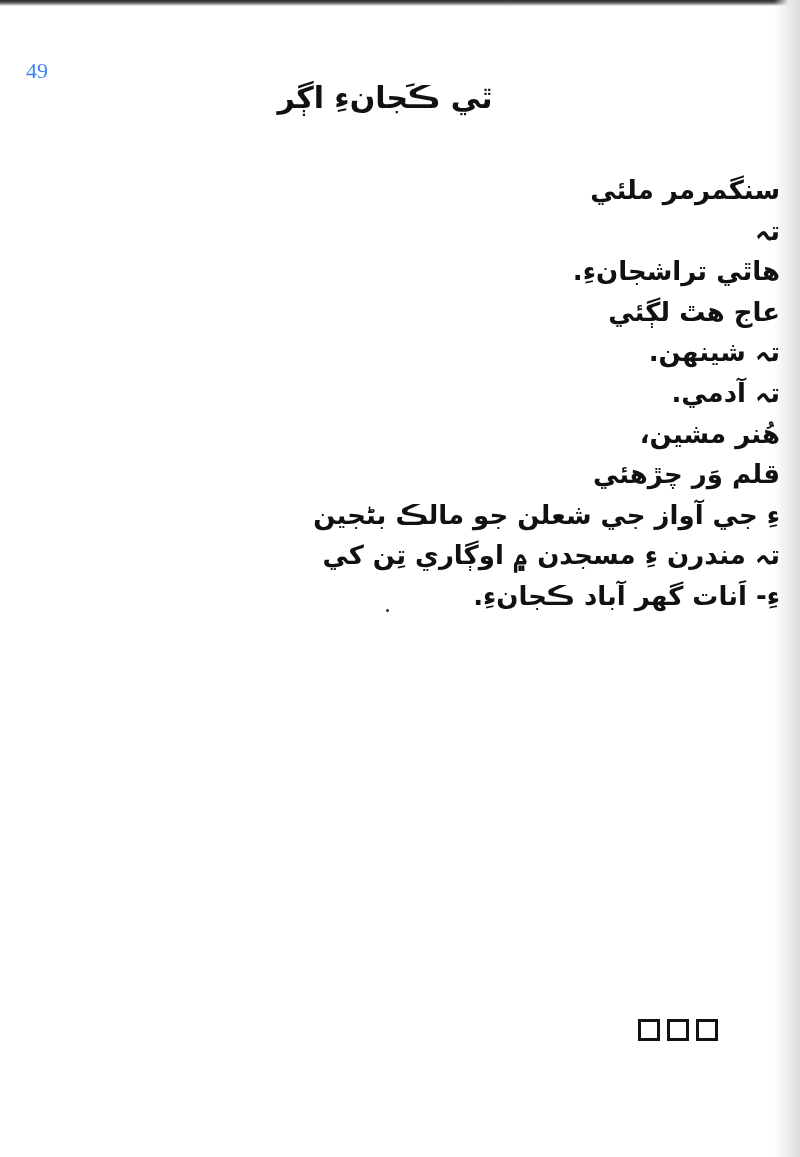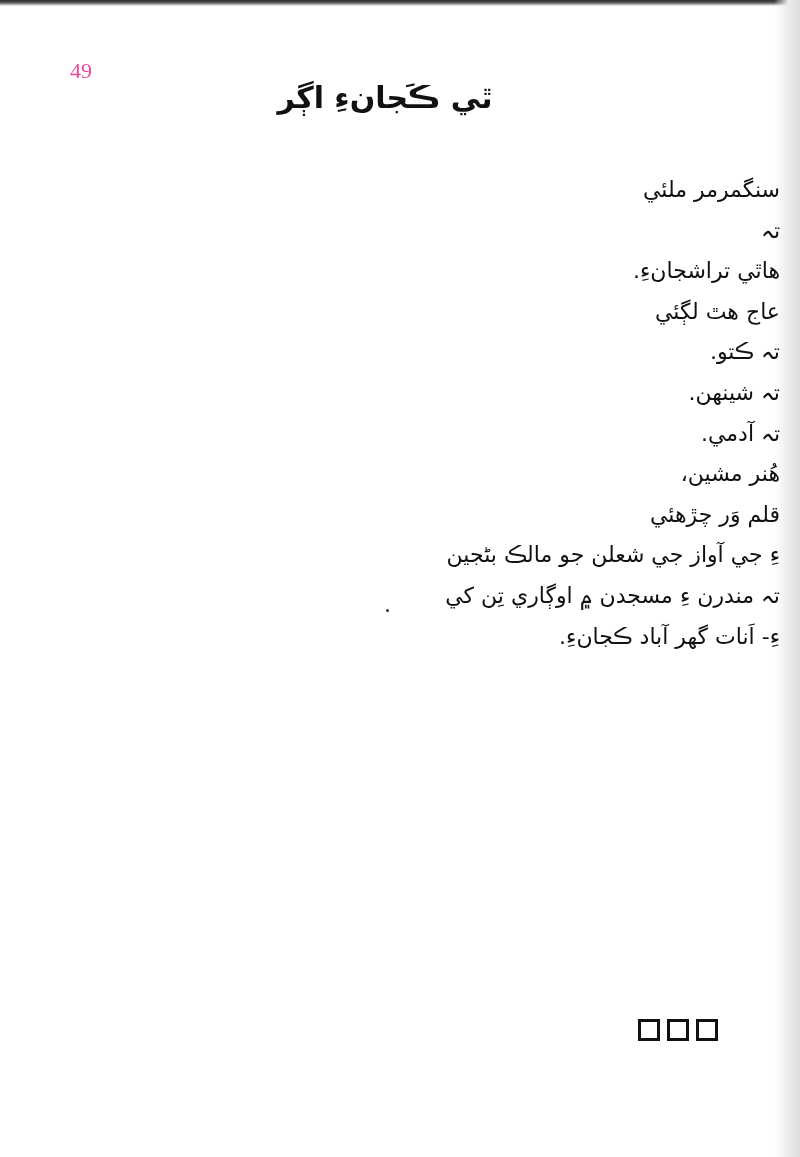--- a/index.html
+++ b/index.html
@@ -25,44 +25,43 @@
     position: absolute;
     right: 0; top: 0;
     width: 26px; height: 1157px;
     background: linear-gradient(to right, rgba(255,255,255,0) 0%, #ececec 55%, #dcdcdc 100%);
   }
   .page-number {
     position: absolute;
     left: 26px; top: 58px;
     font-family: "Liberation Serif", serif;
     font-size: 22px;
-    color: #ec4899;
-    margin-left: 44px;
+    color: #3b82f6;
   }
   .title {
     position: absolute;
     left: 250px; top: 76px;
     width: 270px;
     text-align: center;
     direction: rtl;
     font-size: 30px;
     font-weight: bold;
     line-height: 44px;
   }
   .poem {
     position: absolute;
     right: 20px;
     top: 170px;
     width: 560px;
     direction: rtl;
     text-align: right;
   }
   .poem-line {
-    font-size: 22px;
-    font-weight: normal;
+    font-size: 26px;
+    font-weight: bold;
     height: 40.6px;
     line-height: 40.6px;
     white-space: nowrap;
   }
   .end-marks {
     position: absolute;
     left: 638px; top: 1019px;
     display: flex;
     gap: 7px;
   }
@@ -87,21 +86,20 @@
 
 <div class="page-number">49</div>
 
 <div class="title">ٿي ڪَجانءِ اڳر</div>
 
 <div class="poem">
   <div class="poem-line">سنگمرمر ملئي</div>
   <div class="poem-line">تہ</div>
   <div class="poem-line">هاٿي تراشجانءِ.</div>
   <div class="poem-line">عاج هٿ لڳئي</div>
-  <div class="poem-line">تہ ڪتو.</div>
   <div class="poem-line">تہ شينهن.</div>
   <div class="poem-line">تہ آدمي.</div>
   <div class="poem-line">هُنر مشين،</div>
   <div class="poem-line">قلم وَر چڙهئي</div>
   <div class="poem-line">ءِ جي آواز جي شعلن جو مالڪ بڻجين</div>
   <div class="poem-line">تہ مندرن ءِ مسجدن ۾ اوڳاري تِن کي</div>
   <div class="poem-line">ءِ- اَنات گهر آباد ڪجانءِ.</div>
 </div>
 
 <div class="stray-dot"></div>

